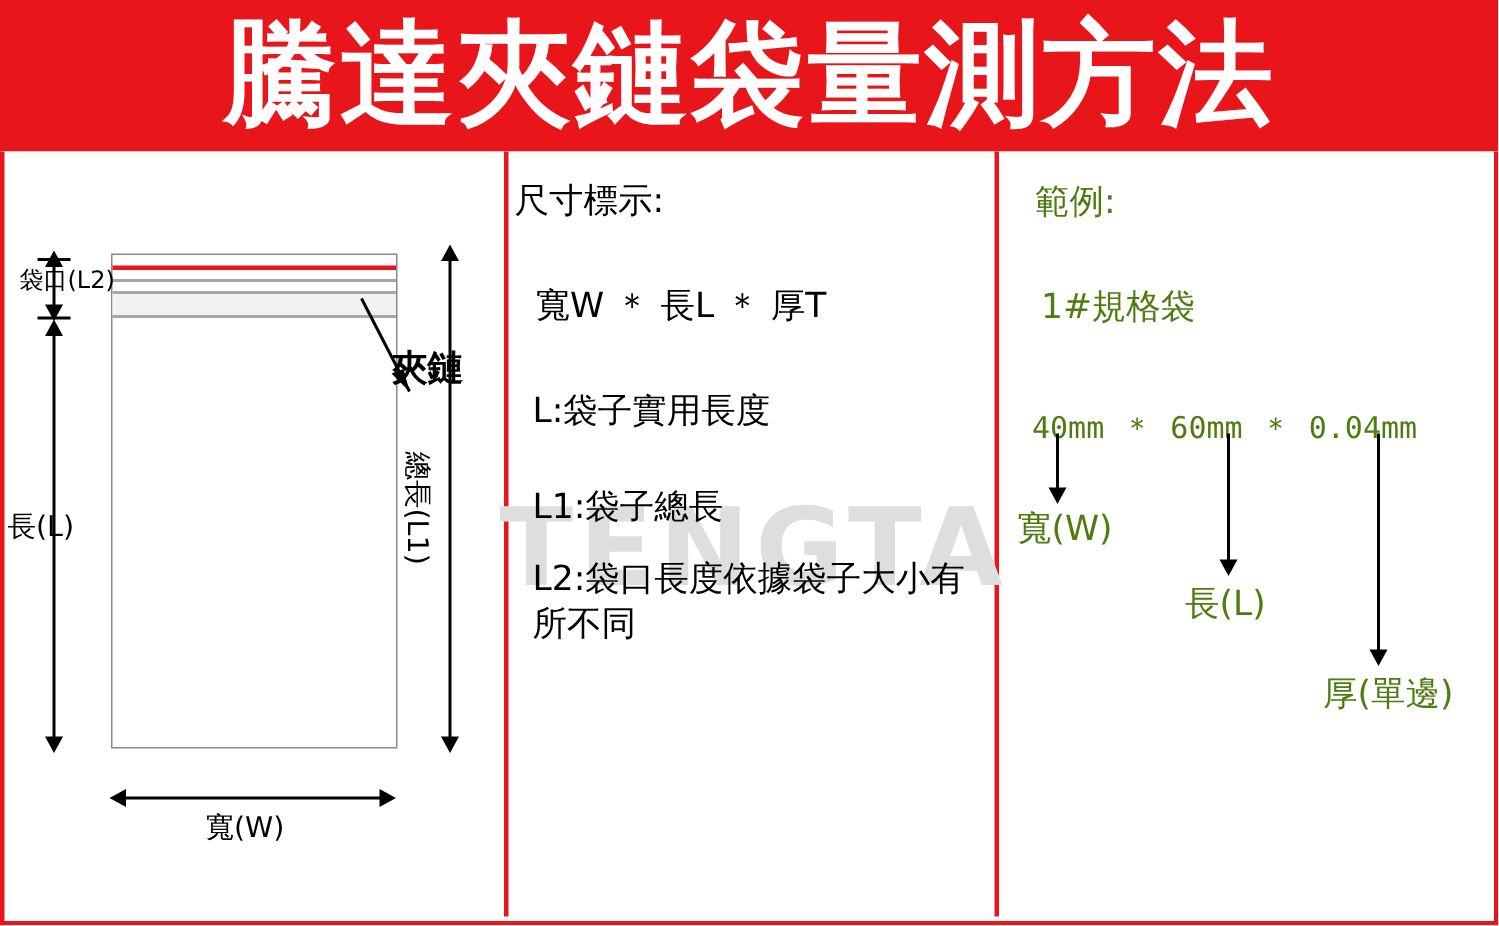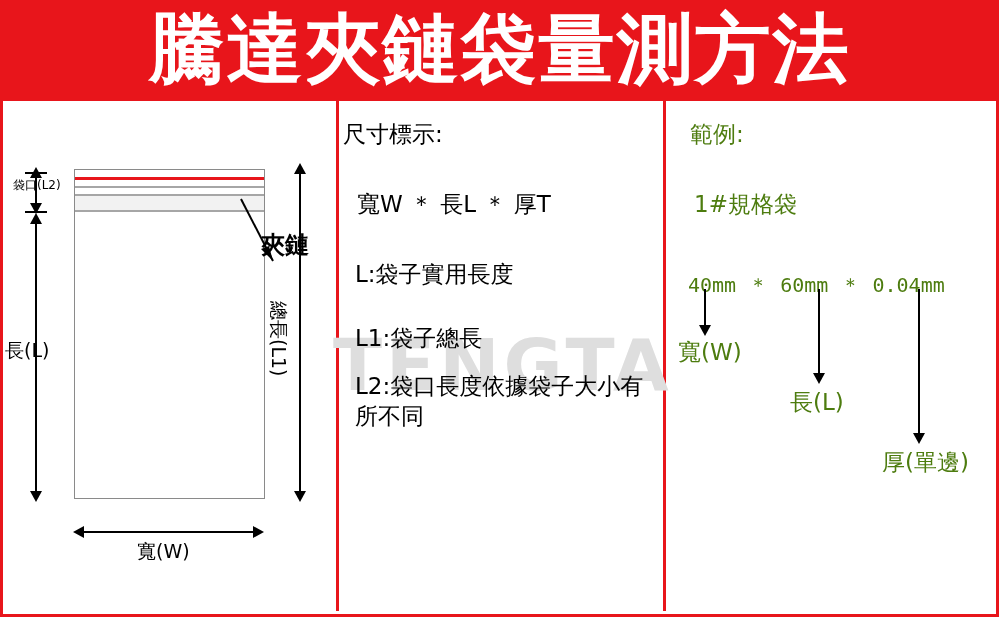--- a/index.html
+++ b/index.html
@@ -197,21 +197,21 @@
     background: #000000;
   }
 
   .dim-label {
     position: absolute;
     font-size: 19px;
     color: #000000;
     white-space: nowrap;
   }
   .dim-label.small {
-    font-size: 12px;
+    font-size: 16px;
   }
   .vertical-text {
     position: absolute;
     font-size: 19px;
     color: #000000;
     white-space: nowrap;
     transform: rotate(90deg);
     transform-origin: left top;
   }
 

